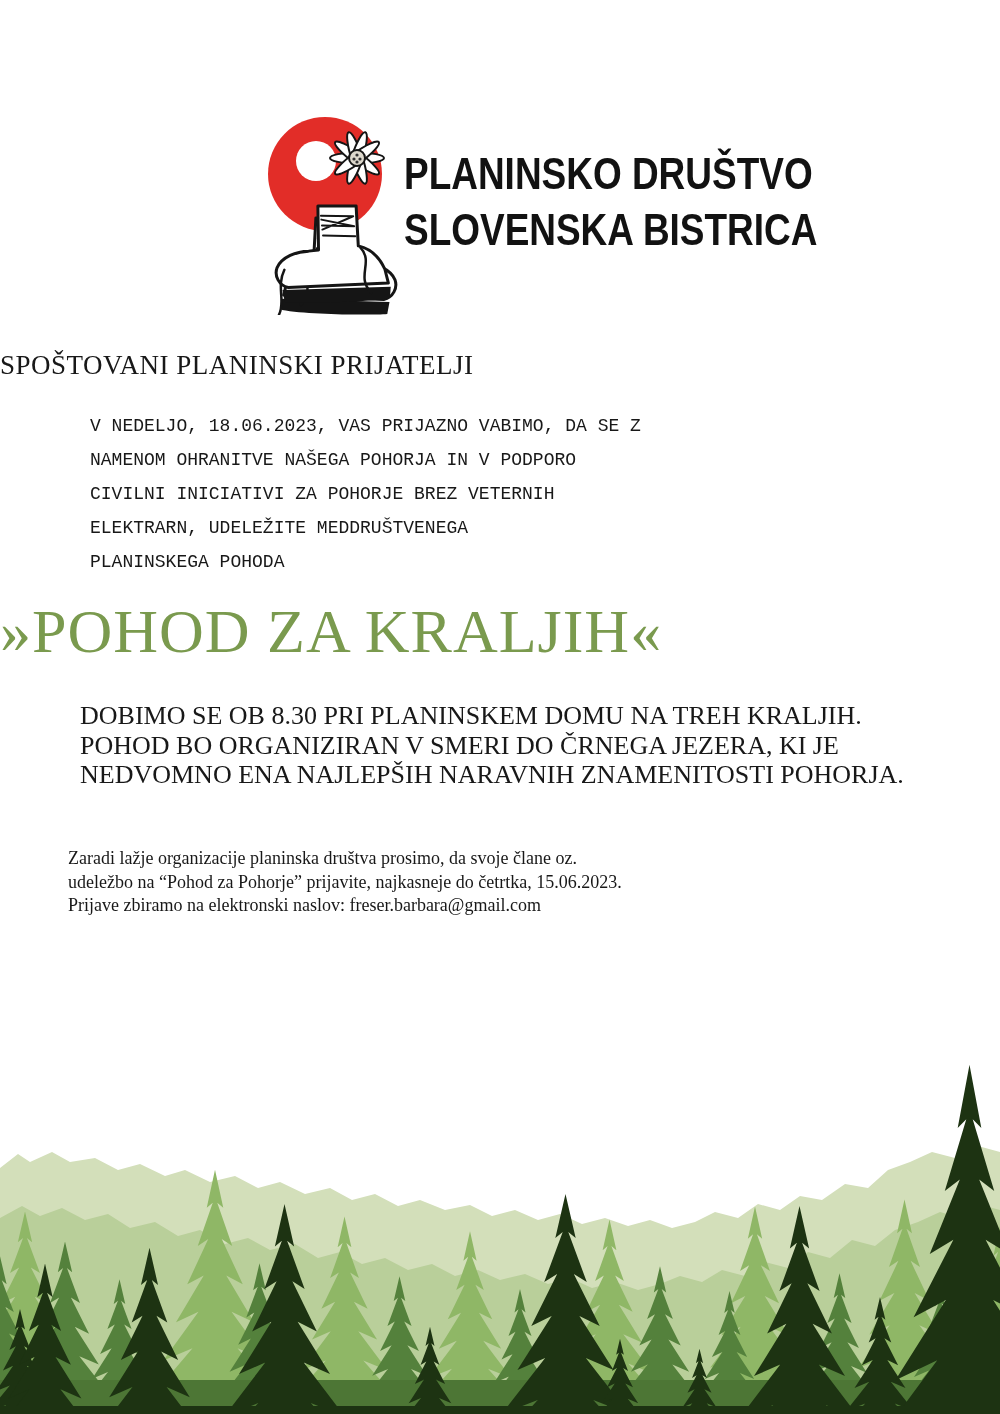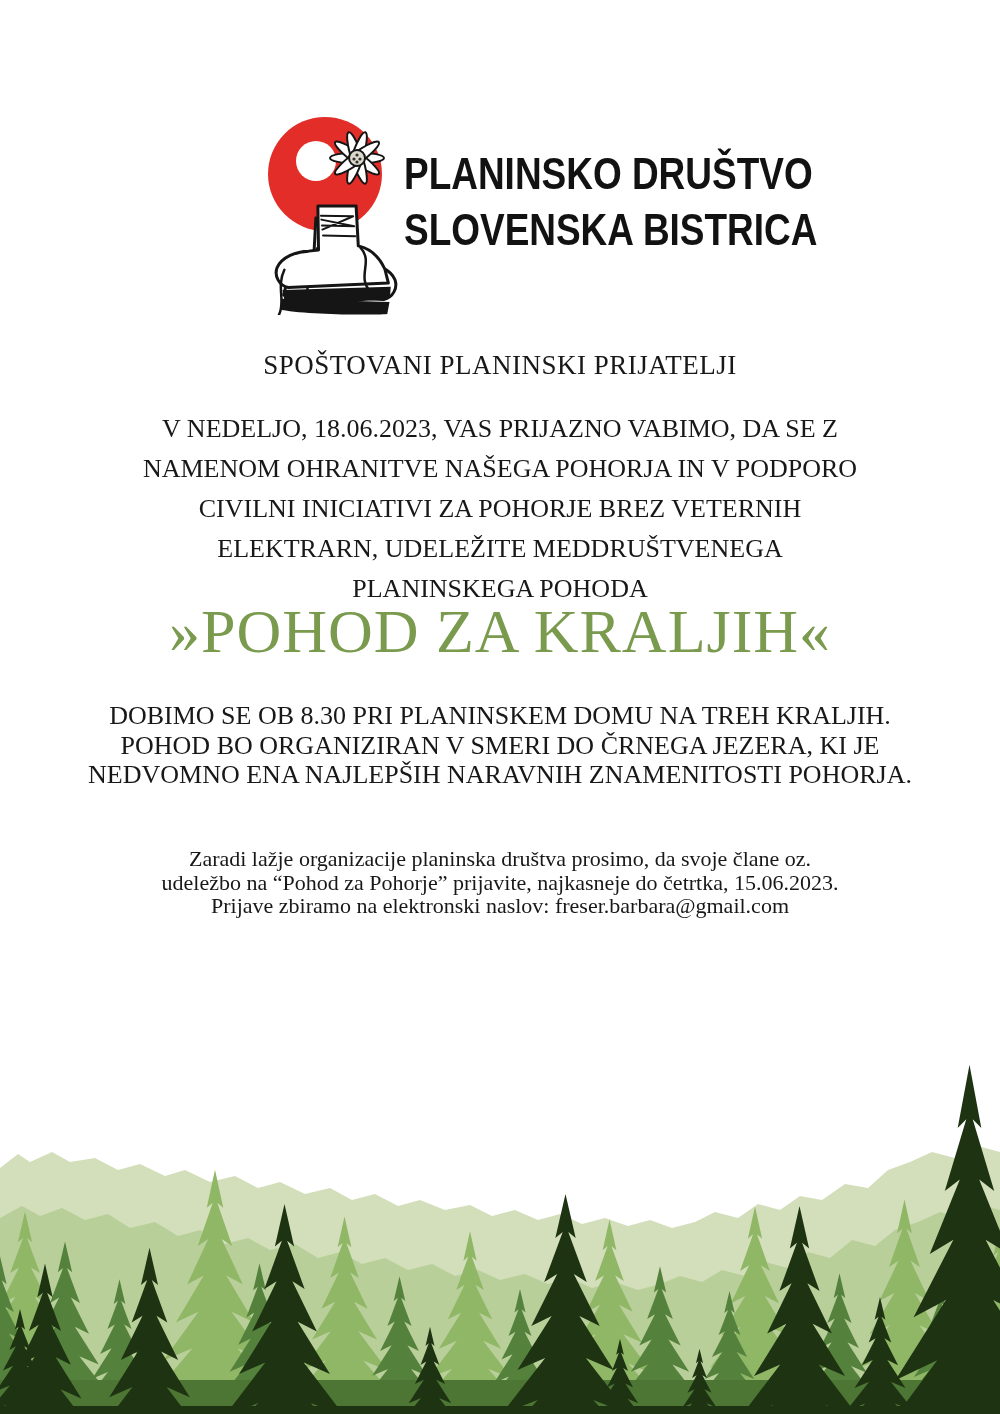--- a/index.html
+++ b/index.html
@@ -10,27 +10,27 @@
   }
   
   .logo-graphic { position:absolute; left:262px; top:112px; }
   .org-name {
     position:absolute; left:404px; top:146px;
     font-family:"Liberation Sans", sans-serif; font-weight:700;
     font-size:44px; line-height:56px; letter-spacing:0px; color:#121212;
     transform:scaleX(0.84); transform-origin:left top; white-space:nowrap;
   }
   
-  .tb { position:absolute; text-align:center; white-space:pre-line; }
+  .tb { position:absolute; white-space:pre-line; }
   .greeting      { top:350px; left:0; width:1000px; font-size:27px; letter-spacing:0.5px; }
-  .intro         { top:409px; left:90px;  width:820px; font-size:26px; line-height:40px; }
+  .intro         { top:409px; left:90px;  width:820px; font-size:18px; line-height:34px;font-family:Liberation Mono, monospace; }
   .event-title   { top:595px; left:0; width:1000px; font-size:62px; line-height:72px;
                    color:#7a9a4e; letter-spacing:1px; }
   .details       { top:701px; left:80px;  width:840px; font-size:26px; line-height:29.5px; }
-  .registration  { top:847px; left:80px;  width:840px; font-size:22px;   line-height:23.5px; }
+  .registration  { top:847px; left:68px;  width:840px; font-size:18px;   line-height:23.5px; }
   
   .forest { position:absolute; left:0; bottom:0; width:1000px; height:364px; display:block; }
 </style>
 </head>
 <body>
 
 <div class="page">
 
   <svg class="logo-graphic" width="165" height="203" viewBox="0 0 165 203" aria-hidden="true">
     <g>

